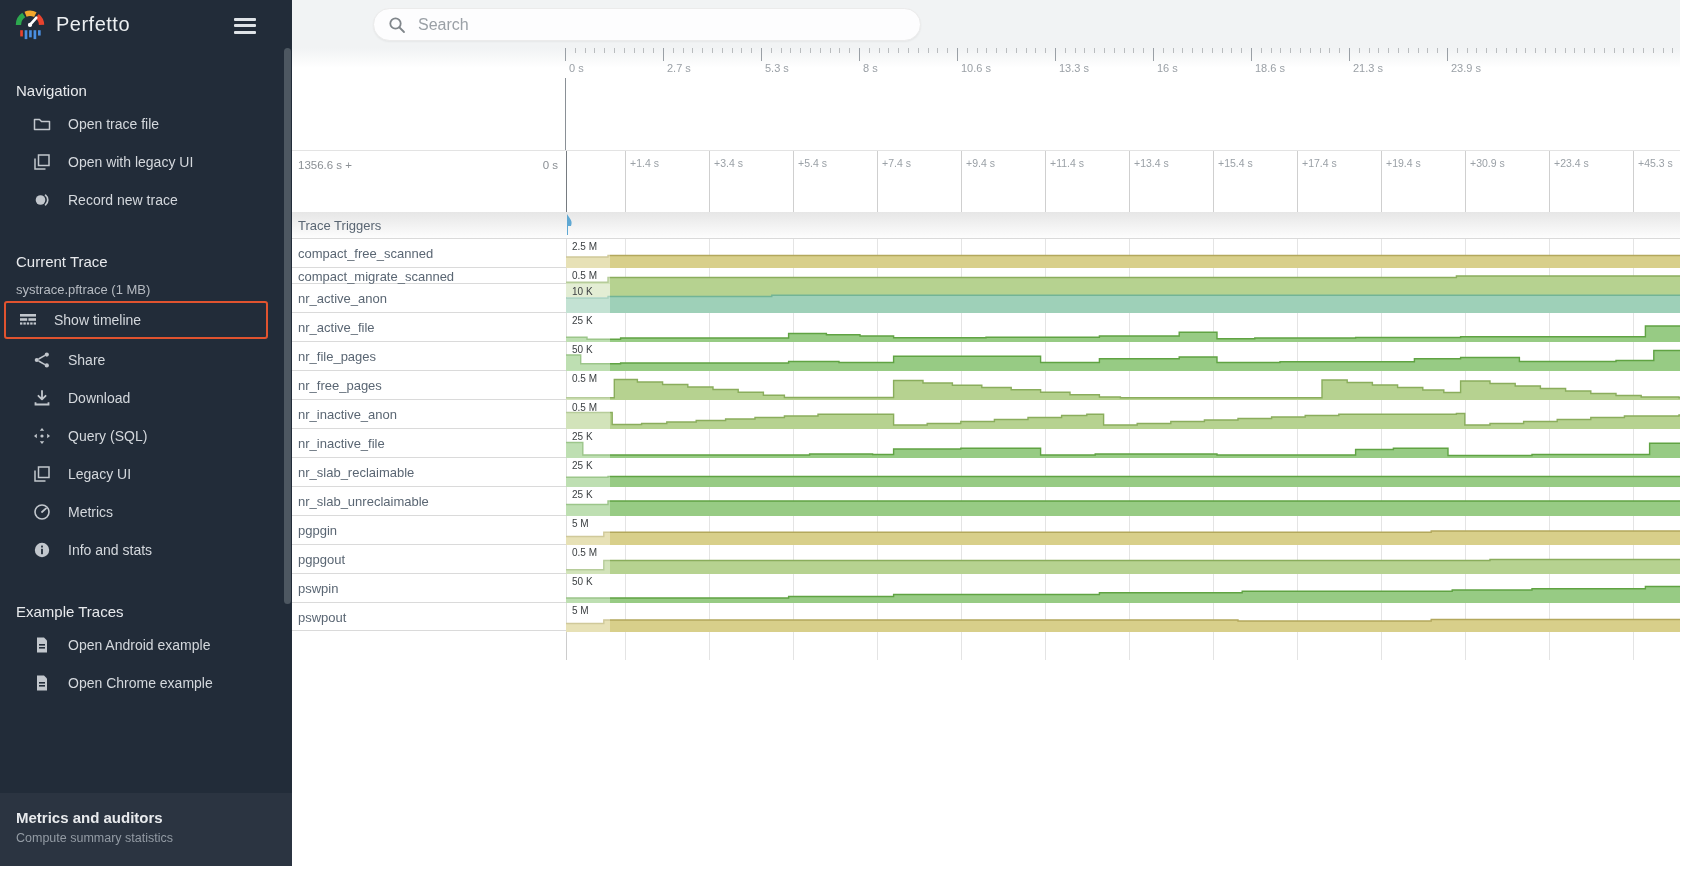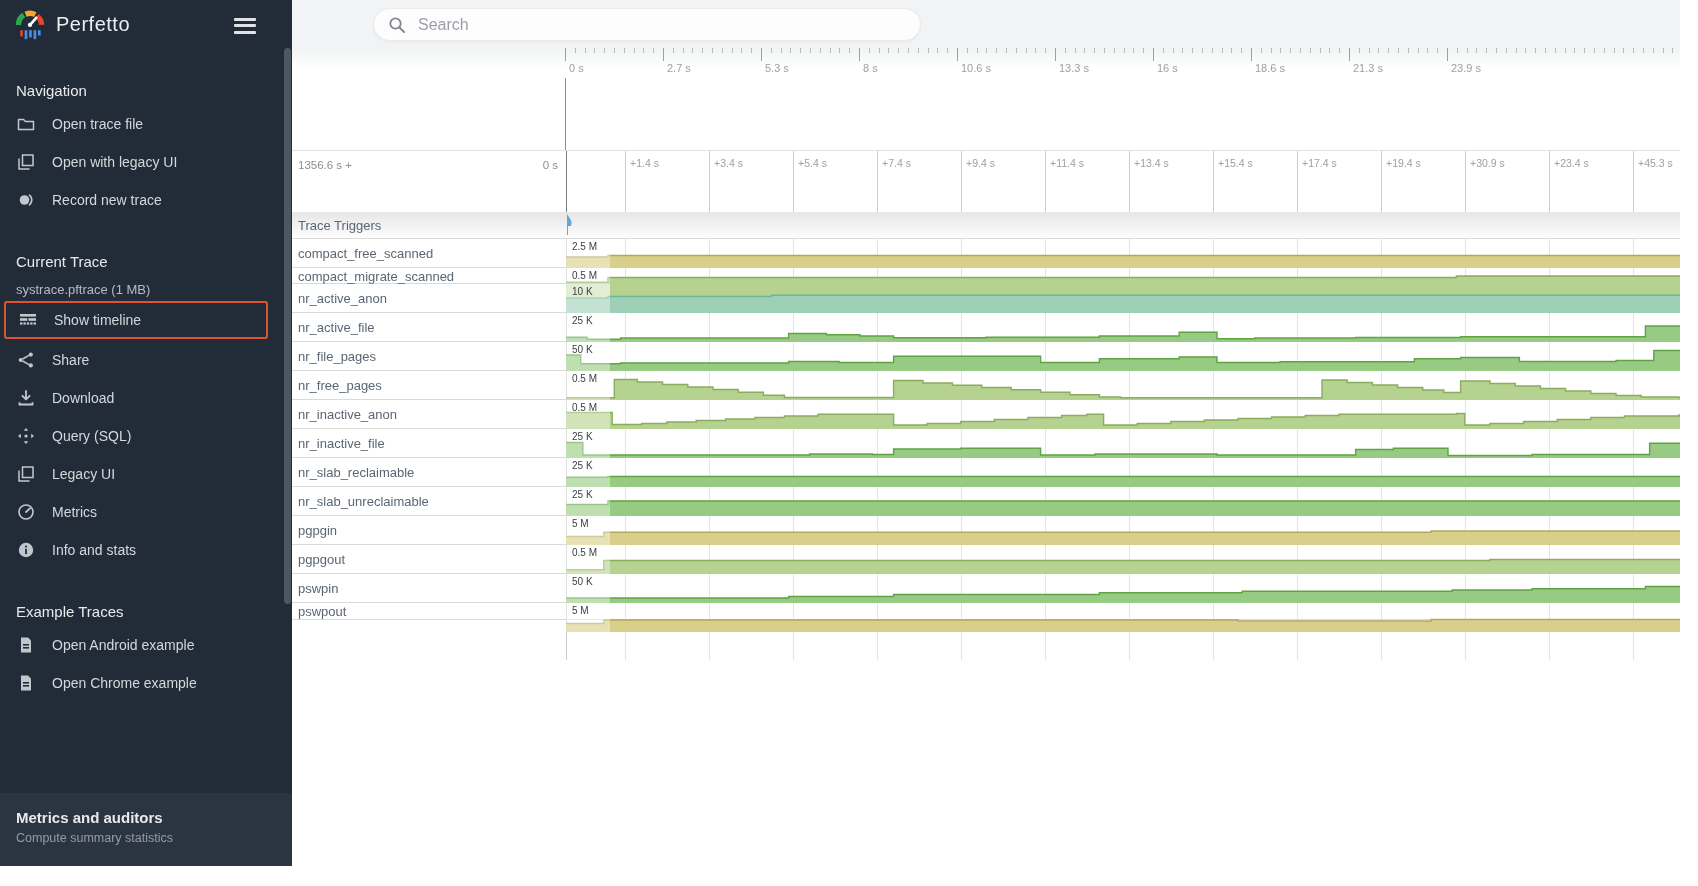--- a/index.html
+++ b/index.html
@@ -10,21 +10,21 @@
   #sidebar { position:absolute; left:0; top:0; width:292px; height:866px; background:#222c39; color:#d4d8dd; overflow:hidden; }
   #sidebar-inner { position:absolute; left:0; top:0; width:272px; height:866px; }
   #sidebar-scrollbar { position:absolute; left:272px; top:0; width:20px; height:866px; background:#222c39; }
   #sidebar-scroll-thumb { position:absolute; left:12px; top:48px; width:7px; height:556px; background:#4d5761; border-radius:4px; }
   #sidebar-header { position:relative; height:48px; display:flex; align-items:center; padding:0 14px; background:#222c39; }
   #logo-title { font-size:20px; color:#eceff1; margin-left:10px; letter-spacing:0.5px; }
   #hamburger { position:absolute; right:16px; top:14px; width:22px; cursor:pointer; }
   #hamburger div { height:3px; background:#dfe3e7; margin:3.5px 0; border-radius:1px; }
   .side-section-title { font-size:15px; color:#e8eaed; padding:0 16px; margin-top:34px; margin-bottom:6px; }
   .side-subtitle { font-size:13px; color:#b6bbc2; padding:0 16px; margin-top:12px; margin-bottom:4px; }
-  .side-item { display:flex; align-items:center; height:38px; padding:0 16px; font-size:14px; color:#d4d8dd; cursor:pointer; }
+  .side-item { display:flex; align-items:center; height:38px; padding:0 32px; font-size:14px; color:#d4d8dd; cursor:pointer; }
   .side-item .icn { width:20px; height:20px; margin-right:16px; flex:0 0 20px; display:flex; align-items:center; justify-content:center; }
   .side-item.highlighted { border:2px solid #e0532f; border-radius:3px; margin:2px 4px; padding:0 12px; height:38px; }
   #bottom-panel { position:absolute; left:0; bottom:0; width:292px; height:73px; background:#2b3441; padding:12px 16px; }
   #bottom-panel-title { font-size:15px; color:#e8eaed; font-weight:700; margin-top:4px; }
   #bottom-panel-sub { font-size:12.5px; color:#939ba4; margin-top:5px; }
 
   
   #topbar { position:absolute; left:292px; top:0; width:1388px; height:48px; background:#f1f3f4; }
   #search-box { position:absolute; left:373px; top:8px; width:548px; height:33px; background:#fdfdfe; border:1px solid #ebebeb; border-radius:17px; box-shadow:0 1px 2px rgba(0,0,0,0.05); display:flex; align-items:center; padding:0 14px; }
   #search-placeholder { font-size:16px; color:#9aa0a6; margin-left:12px; }
@@ -529,21 +529,21 @@
         </div>
         <div class="track-row" style="height: 29px;">
           <span class="track-label">pswpin</span>
           <svg width="1114" height="29" class="track-chart">
             <path d="M0,29 L0,24 L222.6,24 L222.6,22.5 L327.59999999999997,22.5 L327.59999999999997,20.5 L533.4,20.5 L533.4,18.75 L676.2,18.75 L676.2,17.25 L886.2,17.25 L886.2,16 L966,16 L966,14.75 L1079.3999999999999,14.75 L1079.3999999999999,12.5 L1113,12.5 L1113,12.5 L1114,12.5 L1114,29 Z" fill="#97cb84"></path>
             <path d="M0,24 L222.6,24 L222.6,22.5 L327.59999999999997,22.5 L327.59999999999997,20.5 L533.4,20.5 L533.4,18.75 L676.2,18.75 L676.2,17.25 L886.2,17.25 L886.2,16 L966,16 L966,14.75 L1079.3999999999999,14.75 L1079.3999999999999,12.5 L1113,12.5 L1113,12.5 L1114,12.5" stroke="#60a343" stroke-width="1.4" fill="none"></path>
             <rect x="0" y="0" width="44" height="29" fill="#ffffff" opacity="0.38"></rect>
           </svg>
           <span class="track-value">50 K</span>
         </div>
-        <div class="track-row" style="height: 17px; text-decoration: underline;">
+        <div class="track-row" style="height: 28px; text-decoration: underline;">
           <span class="track-label">pswpout</span>
           <svg width="1114" height="29" class="track-chart">
             <path d="M0,29 L0,20.5 L37.800000000000004,20.5 L37.800000000000004,17 L672,17 L672,18 L865.2,18 L865.2,16.5 L1113,16.5 L1113,16.5 L1114,16.5 L1114,29 Z" fill="#d8cf8a"></path>
             <path d="M0,20.5 L37.800000000000004,20.5 L37.800000000000004,17 L672,17 L672,18 L865.2,18 L865.2,16.5 L1113,16.5 L1113,16.5 L1114,16.5" stroke="#b3a85c" stroke-width="1.4" fill="none"></path>
             <rect x="0" y="0" width="44" height="29" fill="#ffffff" opacity="0.38"></rect>
           </svg>
           <span class="track-value">5 M</span>
         </div>
       </div>
   </div>

